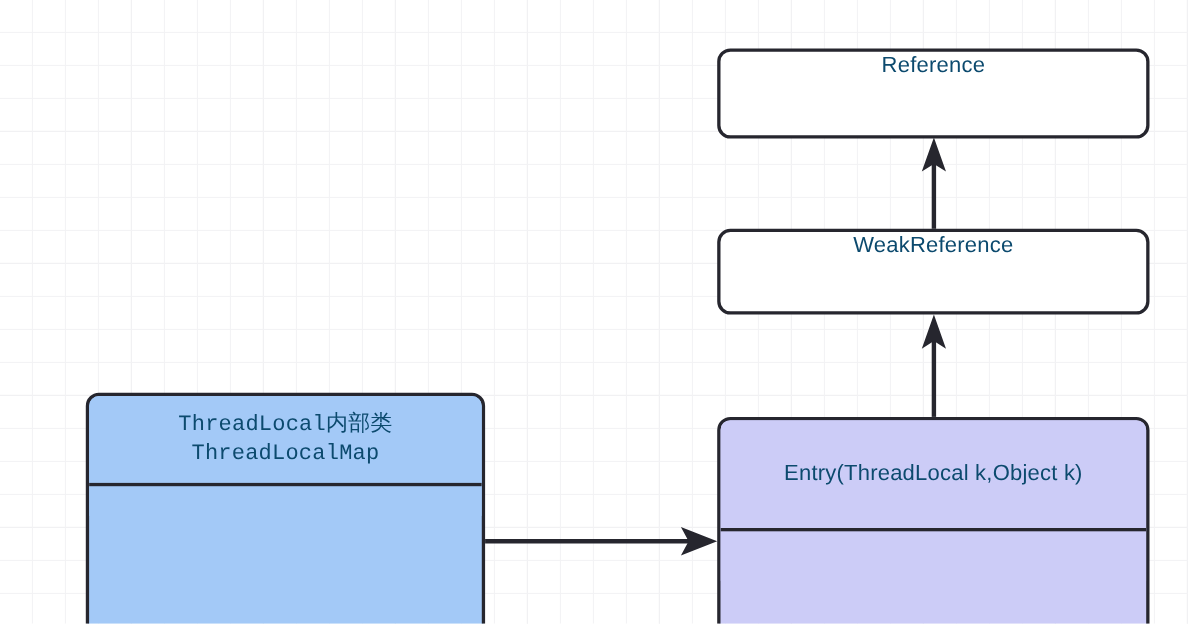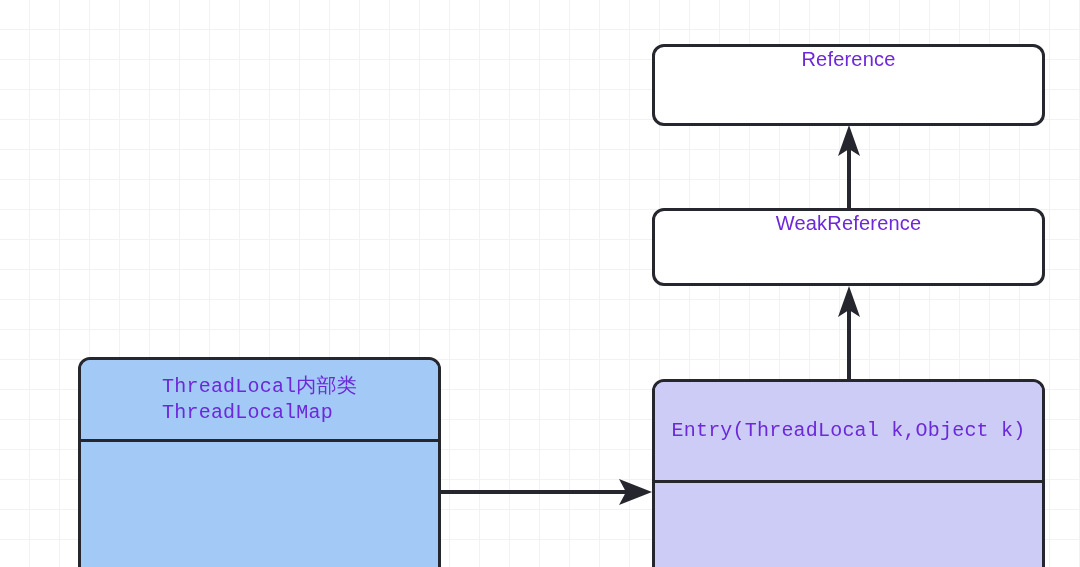--- a/index.html
+++ b/index.html
@@ -37,21 +37,22 @@
     display: flex;
     flex-direction: column;
     overflow: hidden;
   }
 
   .node .cell {
     box-sizing: border-box;
     display: flex;
     align-items: center;
     justify-content: center;
-    color: #6d28d9;
+    text-align: center;
+    color: #0c4a6e;
     letter-spacing: 0.2px;
     line-height: 1.28;
     white-space: pre-line;
   }
 
   .node .cell + .cell {
     border-top: 3px solid #26262e;
   }
 
   
@@ -81,21 +82,21 @@
     font-size: 20px;
   }
 
   
   #node-reference      { left: 652px; top: 44px;  width: 393px; height: 82px; }
   #node-weakreference  { left: 652px; top: 208px; width: 393px; height: 78px; }
   #node-entry          { left: 652px; top: 379px; width: 393px; height: 210px; }
   #node-threadlocalmap { left: 78px;  top: 357px; width: 363px; height: 224px; }
 
   #node-entry .cell-title   { height: 61px; flex: none; }
-  #node-entry .cell-ctor    { height: 98px; flex: none; font-family: Liberation Mono, monospace; }
+  #node-entry .cell-ctor    { height: 98px; flex: none; }
   #node-entry .cell-extra   { height: 48px; flex: none; }
 
   #node-threadlocalmap .cell-title   { height: 79px; flex: none; }
   #node-threadlocalmap .cell-methods { height: 112px; flex: none; }
   #node-threadlocalmap .cell-extra   { height: 30px; flex: none; }
 
   
   .connector {
     position: absolute;
     overflow: visible;

